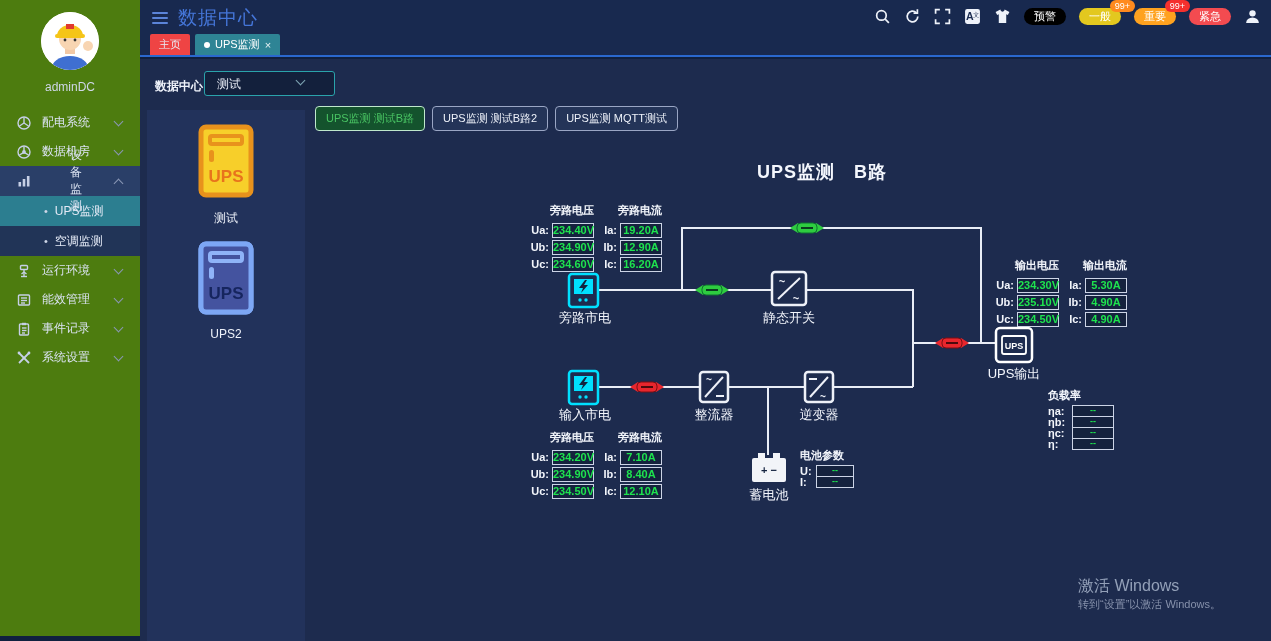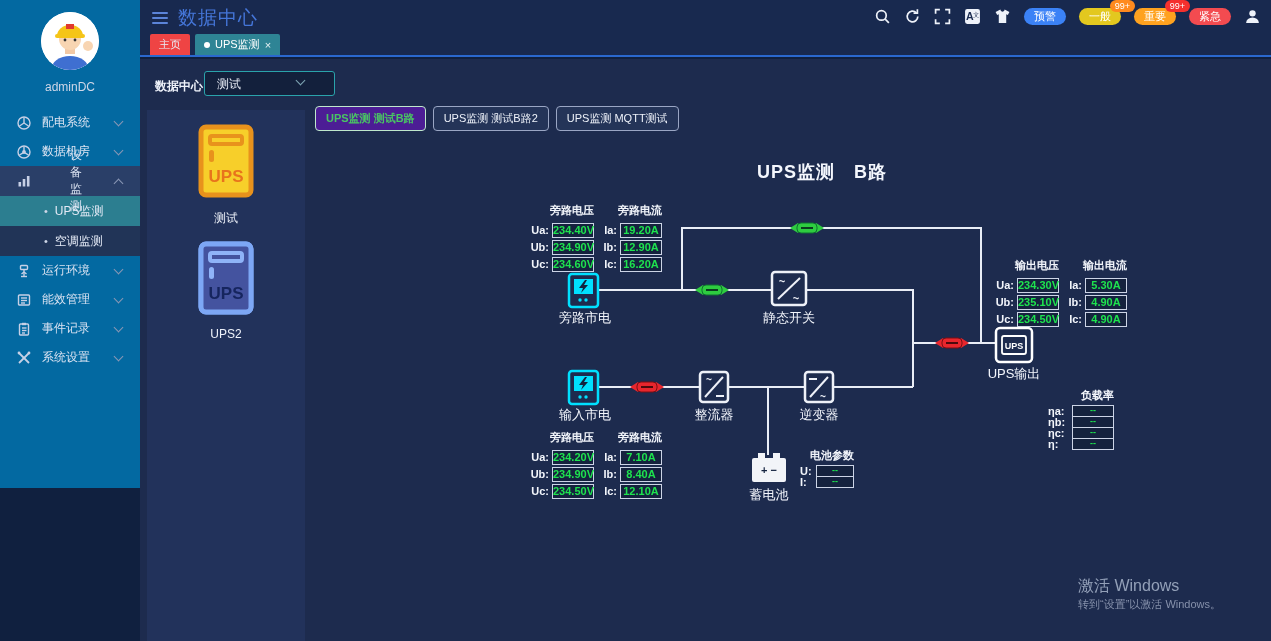--- a/index.html
+++ b/index.html
@@ -1,19 +1,19 @@
 <!DOCTYPE html>
 <html><head>
 <meta charset="utf-8">
 <style>
   html,body{margin:0;padding:0;background:#10203f;}
   #app{position:relative;width:1271px;height:641px;overflow:hidden;
        font-family:"Liberation Sans",sans-serif;color:#e9edf6;cursor:default;}
   
-  #sidebar{position:absolute;left:0;top:0;width:140px;height:488px;background:#0369a1;}
+  #sidebar{position:absolute;left:0;top:0;width:140px;height:636px;background:#4d7c0f;}
   #avatar-wrap{text-align:center;padding-top:12px;}
   #avatar{width:58px;height:58px;border-radius:50%;background:#fff;display:inline-block;overflow:hidden;}
   #username{font-size:12px;color:#cfd7e8;margin-top:6px;text-align:center;}
   #menu{margin-top:14px;}
   .mi{height:29px;display:flex;align-items:center;font-size:12px;color:#dbe3f2;}
   .mi .ic{width:18px;margin-left:16px;margin-right:8px;display:flex;}
   .mi .lbl{flex:1;}
   .chev{width:6px;height:6px;border-right:1.5px solid #8a97b5;border-bottom:1.5px solid #8a97b5;
         transform:rotate(45deg);margin-right:18px;margin-top:-3px;}
   .chev.up{transform:rotate(225deg);margin-top:4px;}
@@ -23,21 +23,21 @@
   .smi::before{content:'•';margin-right:7px;font-size:11px;color:#cfd7e8;}
   .smi.active{background:#2c7e90;}
   
   #topbar{position:absolute;left:140px;top:0;width:1131px;height:33px;background:#18294f;}
   #burger{position:absolute;left:12px;top:9px;width:16px;}
   #burger div{height:2px;background:#5b84d9;margin:3px 0;border-radius:1px;}
   #apptitle{position:absolute;left:38px;top:5px;font-size:19px;color:#4576d9;letter-spacing:1px;}
   #topicons{position:absolute;right:10px;top:0;height:33px;display:flex;align-items:center;gap:13px;}
   .tico{width:17px;height:17px;display:flex;}
   .alert-btn{position:relative;font-size:11px;color:#fff;padding:2px 10px;border-radius:10px;line-height:13px;}
-  .ab-blue{background:#3b82f6;} .ab-yellow{background:#e3c81f;} .ab-orange{background:#ffa21f;} .ab-red{background:#f34b50;text-align:right;}
+  .ab-blue{background:#000000;} .ab-yellow{background:#e3c81f;} .ab-orange{background:#ffa21f;} .ab-red{background:#f34b50;text-align:right;}
   .badge{position:absolute;top:-8px;right:-14px;font-size:9px;color:#fff;border-radius:8px;padding:1px 5px;line-height:10px;}
   .bg-orange{background:#ff8a1e;} .bg-red{background:#f5302e;}
   
   #tabstrip{position:absolute;left:140px;top:33px;width:1131px;height:24px;background:#18294f;
             border-bottom:2px solid #2a68cf;display:flex;align-items:flex-end;padding-left:10px;box-sizing:border-box;}
   .tab{font-size:11px;padding:3px 9px;margin-right:5px;border-radius:2px 2px 0 0;display:flex;align-items:center;gap:5px;}
   .tab.home{background:#ef4444;color:#e9edf6;}
   .tab.active{background:#2e8495;color:#fff;}
   .tabdot{width:6px;height:6px;border-radius:50%;background:#fff;display:inline-block;}
   .tabclose::before{content:'×';font-size:11px;color:#e8f3f5;}
@@ -46,32 +46,32 @@
   #filter-label{position:absolute;left:15px;top:19px;font-size:12px;font-weight:bold;color:#eef2fa;}
   #dc-select{position:absolute;left:64px;top:12px;width:131px;height:25px;border:1px solid #2aa3ab;border-radius:3px;
              background:#13203c;font-size:12px;color:#e9edf6;line-height:25px;padding-left:12px;box-sizing:border-box;}
   #dc-select .chev{position:absolute;right:12px;top:8px;border-color:#7fa6b5;}
   #device-panel{position:absolute;left:7px;top:51px;width:158px;height:531px;background:#22325b;text-align:center;}
   .dev-item{margin-top:14px;}
   .dev-name{font-size:12px;color:#eef2fa;margin-top:8px;}
   
   #chips{position:absolute;left:175px;top:47px;display:flex;gap:7px;}
   .chip{font-size:11px;padding:4px 10px;border-radius:4px;border:1px solid #9aa6c4;background:#243458;color:#eef2fa;}
-  .chip.active{background:#4c1d95;border-color:#bfe8cc;color:#49c463;font-weight:bold;}
+  .chip.active{background:#14532d;border-color:#bfe8cc;color:#49c463;}
   
   #dg-title{position:absolute;left:617px;top:101px;font-size:18px;font-weight:bold;color:#f4f7fd;letter-spacing:1px;}
   #dg-svg{position:absolute;left:170px;top:71px;}
   
   .vi{position:absolute;display:grid;grid-template-columns:24px 42px 26px 42px;row-gap:2px;}
   .vi .hd{grid-column:span 2;text-align:right;font-size:11px;font-weight:bold;color:#f2f5fb;margin-bottom:3px;}
   .vi .lab{font-size:11px;font-weight:bold;color:#f2f5fb;text-align:right;padding-right:3px;line-height:14px;}
   .vbox{height:13px;border:1px solid #ccd4e6;background:rgba(8,16,34,.35);color:#1ee34e;
         font-size:11px;font-weight:bold;line-height:13px;text-align:center;}
   .sg{position:absolute;display:grid;row-gap:0;}
-  .sg .hd{grid-column:span 2;text-align:right;font-size:11px;font-weight:bold;color:#f2f5fb;margin-bottom:3px;}
+  .sg .hd{grid-column:span 2;text-align:left;font-size:11px;font-weight:bold;color:#f2f5fb;margin-bottom:3px;}
   .sg .lab{font-size:11px;font-weight:bold;color:#f2f5fb;text-align:right;padding-right:20px;line-height:11px;}
   .sbox{height:10px;border:1px solid #ccd4e6;margin-top:-1px;background:rgba(8,16,34,.35);color:#1ee34e;
         font-size:9px;font-weight:bold;line-height:9px;text-align:center;}
   #lr{grid-template-columns:24px 42px;left:908px;top:329px;}
   #bp{grid-template-columns:16px 38px;left:660px;top:389px;}
   
   #wm1{position:absolute;left:938px;top:517px;font-size:16px;color:#93a0b8;}
   #wm2{position:absolute;left:938px;top:538px;font-size:11px;color:#8691ab;}
 </style>
 </head>

